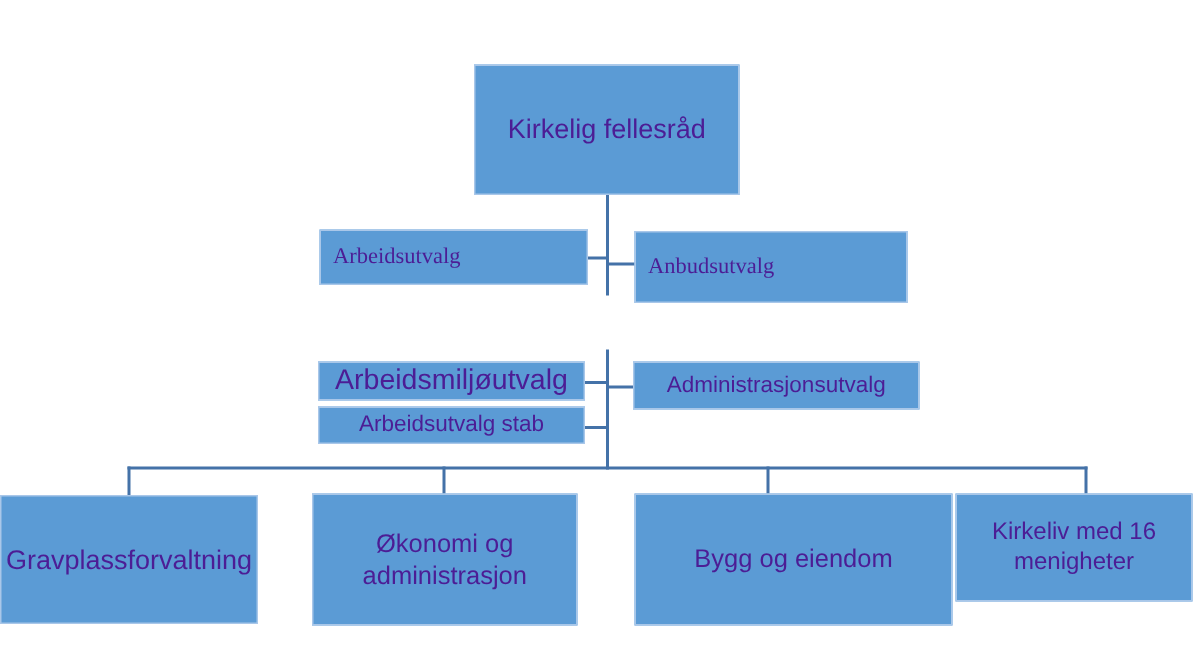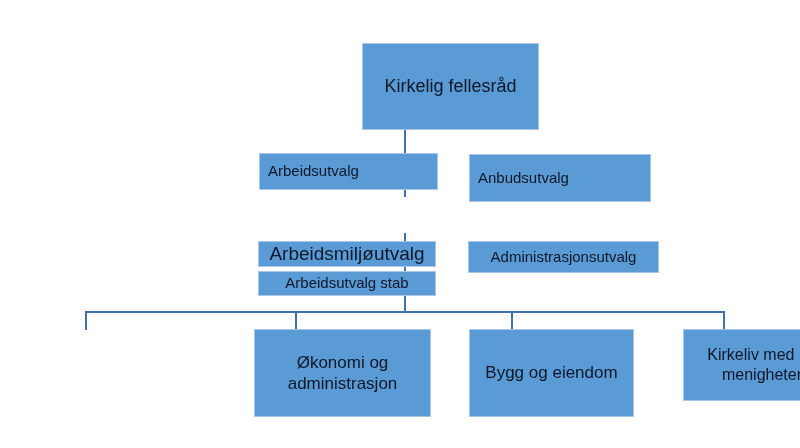--- a/index.html
+++ b/index.html
@@ -13,51 +13,51 @@
     height: 448px;
     background: #ffffff;
     overflow: hidden;
     font-family: "Liberation Sans", sans-serif;
   }
   .node {
     position: absolute;
     box-sizing: border-box;
     background: #5B9BD5;
     border: 1px solid #A9C7E9;
-    color: #0f172a;
+    color: #4c1d95;
     display: flex;
     align-items: center;
     justify-content: center;
     text-align: center;
     line-height: 1.25;
-    margin-left: 46px;
   }
   .node.left-align {
     justify-content: flex-start;
     text-align: left;
     padding-left: 8px;
+    font-family: Liberation Serif, serif;
   }
   .line {
     position: absolute;
     background: #4472A8;
   }
   .v { width: 2px; }
   .h { height: 2px; }
 
   
   #kirkelig-fellesrad   { left:316px; top:43px;  width:177px; height:87px; font-size:18px; }
   #arbeidsutvalg        { left:213px; top:153px; width:179px; height:37px; font-size:15px; }
   #anbudsutvalg         { left:423px; top:154px; width:182px; height:48px; font-size:15px; }
   #kirkeverge           { left:333px; top:197px; width:148px; height:36px; font-size:16px; }
   #arbeidsmiljoutvalg   { left:212px; top:241px; width:178px; height:26px; font-size:19px; }
   #administrasjonsutvalg{ left:422px; top:241px; width:191px; height:32px; font-size:15px; }
   #kirkevergens-stab    { left:212px; top:271px; width:178px; height:25px; font-size:15px; }
   #gravplassforvaltning { left:0px;   top:330px; width:172px; height:86px; font-size:18px; white-space:nowrap; }
   #okonomi              { left:208px; top:329px; width:177px; height:88px; font-size:17px; padding:0 38px; }
-  #bygg                 { left:423px; top:329px; width:165px; height:88px; font-size:17px; }
+  #bygg                 { left:423px; top:329px; width:212px; height:88px; font-size:17px; }
   #kirkeliv             { left:637px; top:329px; width:158px; height:72px; font-size:16px; padding:0 12px; }
 
   
   #stem-top             { left:404px; top:130px; height:67px; }
   #stem-mid             { left:404px; top:233px; height:80px; }
   #tick-arbeidsutvalg   { left:392px; top:171px; width:13px; }
   #tick-anbudsutvalg    { left:405px; top:175px; width:18px; }
   #tick-arbeidsmiljo    { left:390px; top:254px; width:15px; }
   #tick-admutvalg       { left:405px; top:257px; width:17px; }
   #tick-stab            { left:390px; top:284px; width:15px; }
@@ -91,20 +91,21 @@
 
   <div class="node left-align" id="anbudsutvalg">Anbudsutvalg</div>
 
 
   <div class="node" id="arbeidsmiljoutvalg">Arbeidsmiljøutvalg</div>
 
   <div class="node" id="administrasjonsutvalg">Administrasjonsutvalg</div>
 
   <div class="node" id="kirkevergens-stab">Arbeidsutvalg stab</div>
 
+  <div class="node" id="gravplassforvaltning">Gravplassforvaltning</div>
 
   <div class="node" id="okonomi">Økonomi og administrasjon</div>
 
   <div class="node" id="bygg">Bygg og eiendom</div>
 
   <div class="node" id="kirkeliv">Kirkeliv med 16 menigheter</div>
 
 </div>
 
 </body></html>

